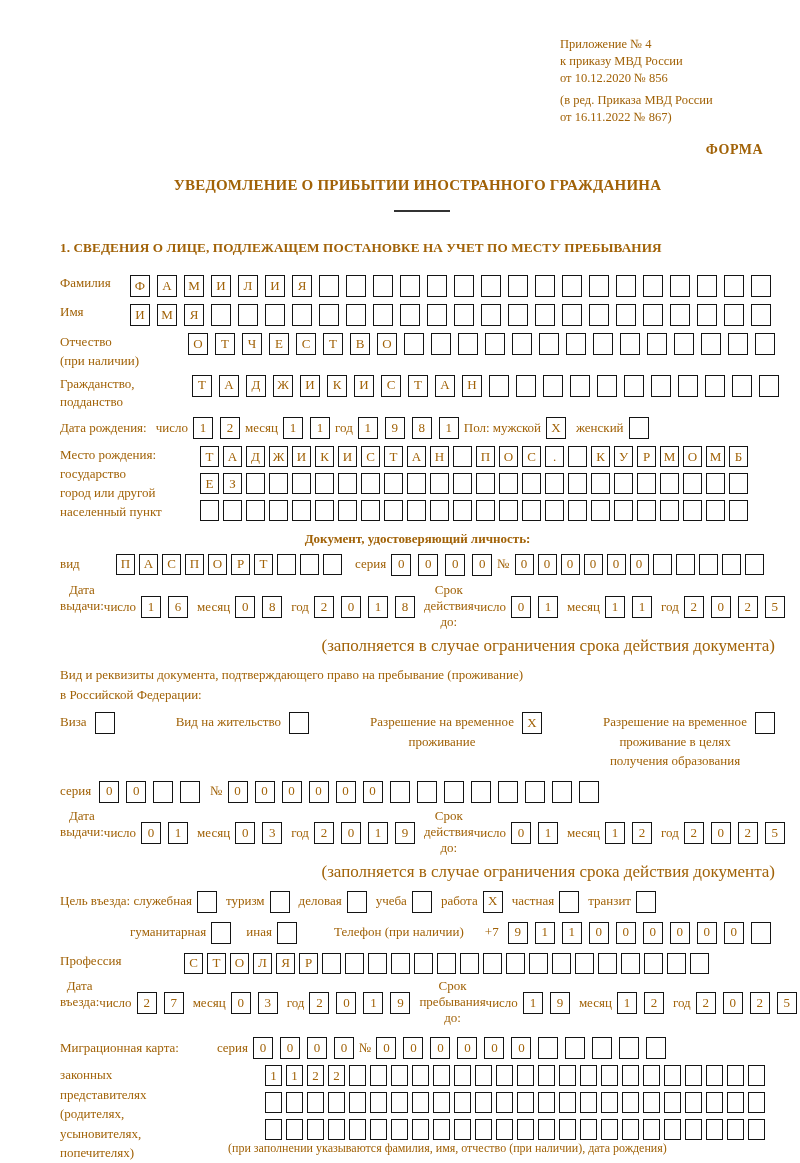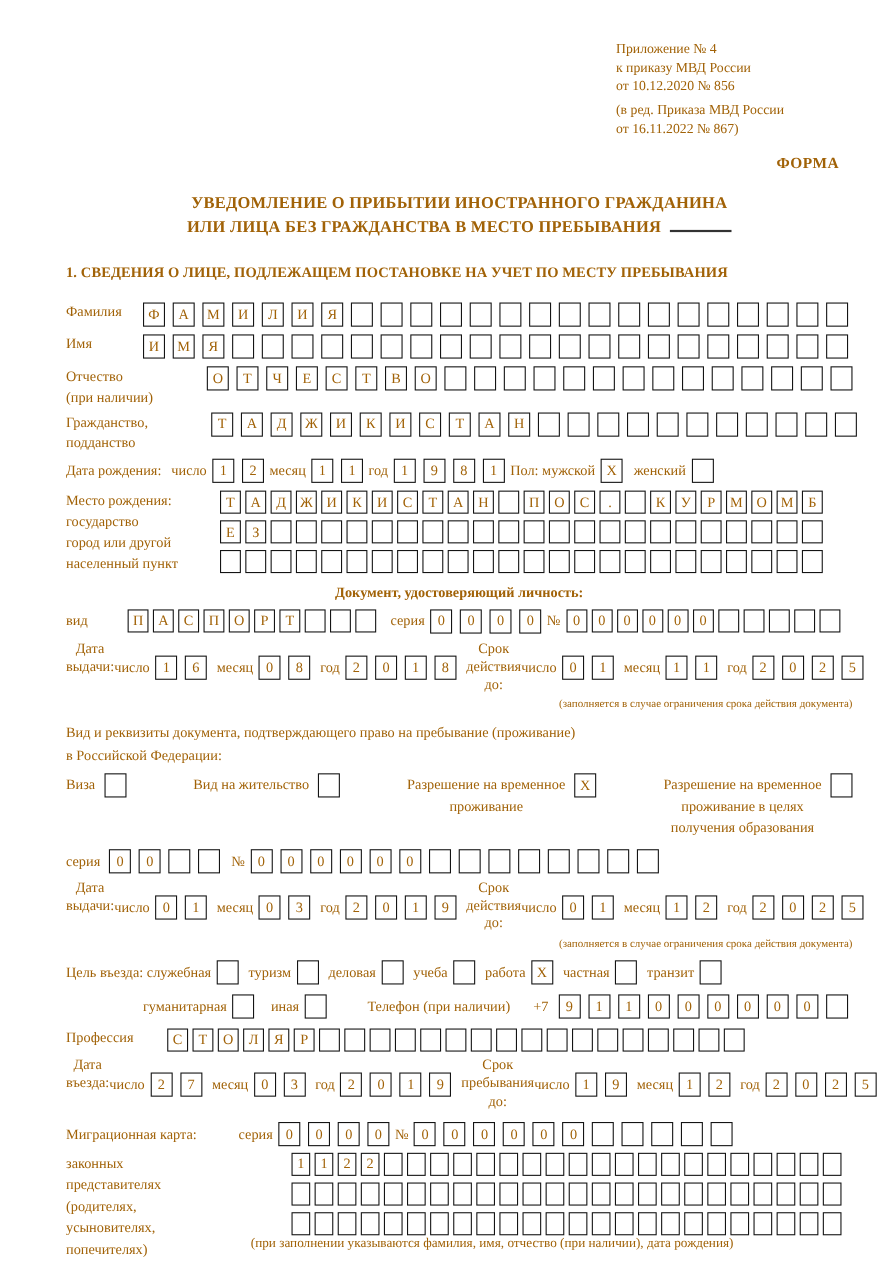--- a/index.html
+++ b/index.html
@@ -43,21 +43,21 @@
   .inline-row { display:flex; align-items:center; flex-wrap:nowrap; margin-bottom:7px; }
   .inline-row .lbl { margin:0 5px; }
   .doc-head { text-align:center; font-weight:bold; margin:4px 0 6px 0; }
   
   .dates-row { display:flex; justify-content:space-between; padding-right:42px; margin-bottom:2px; }
   .dcol { display:flex; flex-direction:row; }
   .dhead { text-align:center; margin-bottom:3px; }
   .dgroup { display:flex; align-items:center; }
   .dgroup .lbl { margin-right:5px; }
   .dgroup .lbl + .boxes { margin-right:9px; }
-  .note { text-align:right; font-size:10px; margin:2px 0 8px 0; }
+  .note { text-align:right; font-size:17px; margin:2px 0 8px 0; }
   .intro { margin:4px 0 2px 0; line-height:1.6; }
   
   .permits { display:flex; align-items:flex-start; justify-content:space-between; margin:6px 0 10px 0; }
   .permit-item { display:flex; align-items:flex-start; gap:8px; }
   .permit-item .plabel { text-align:center; line-height:1.5; }
   
   .purpose { display:flex; align-items:center; gap:9px; margin-bottom:9px; flex-wrap:nowrap; }
   .pair { display:flex; align-items:center; gap:5px; }
   .indent70 { margin-left:70px; }
   .phone-lbl { margin-left:28px; }
@@ -74,21 +74,21 @@
     <div>от 10.12.2020 № 856</div>
     <div class="hdr-amend">
       <div>(в ред. Приказа МВД России</div>
       <div>от 16.11.2022 № 867)</div>
     </div>
   </div>
   <div class="forma">ФОРМА</div>
 
   <div class="title">
     <div>УВЕДОМЛЕНИЕ О ПРИБЫТИИ ИНОСТРАННОГО ГРАЖДАНИНА</div>
-    <div><span>ИЛИ ЛИЦА БЕЗ ГРАЖДАНСТВА В МЕСТО ПРЕБЫВАНИЯ</span><span class="blank-line"></span></div>
+    <div><span class="blank-line"></span></div>
   </div>
 
   <div class="sec-head">1. СВЕДЕНИЯ О ЛИЦЕ, ПОДЛЕЖАЩЕМ ПОСТАНОВКЕ НА УЧЕТ ПО МЕСТУ ПРЕБЫВАНИЯ</div>
 
   <div class="frow">
     <div class="flabel w70">Фамилия</div>
     <div class="boxes">
         <span class="cbox">Ф</span>
         <span class="cbox">А</span>
         <span class="cbox">М</span>
@@ -563,21 +563,21 @@
         <span class="cbox">0</span>
         <span class="cbox">0</span>
         <span class="cbox">0</span>
         <span class="cbox">0</span>
         <span class="cbox">0</span>
         <span class="cbox">0</span>
         <span class="cbox"></span>
       </span>
   </div>
 
-  <div class="frow" style="margin-bottom:4px;">
+  <div class="frow" style="margin-bottom:4px;gap:32px;">
     <div class="flabel w92">Профессия</div>
     <div class="boxes tight">
         <span class="cbox">С</span>
         <span class="cbox">Т</span>
         <span class="cbox">О</span>
         <span class="cbox">Л</span>
         <span class="cbox">Я</span>
         <span class="cbox">Р</span>
         <span class="cbox"></span>
         <span class="cbox"></span>

